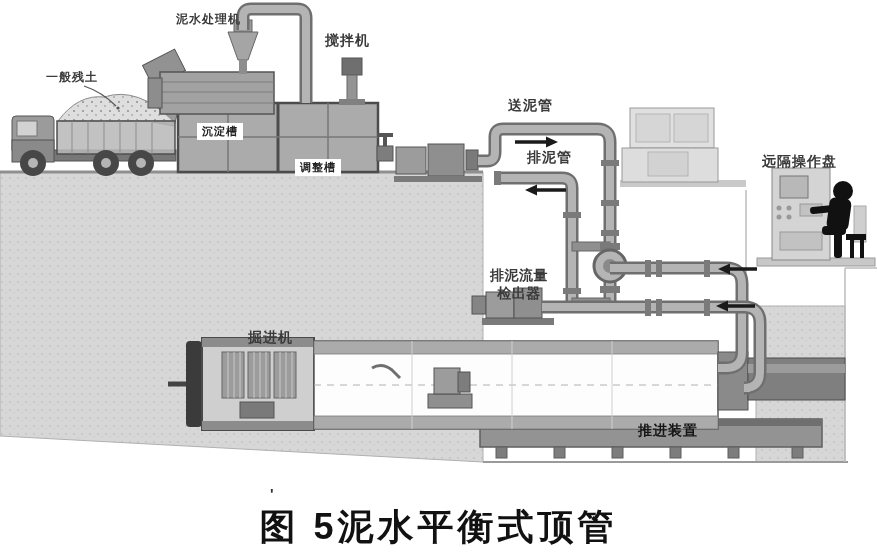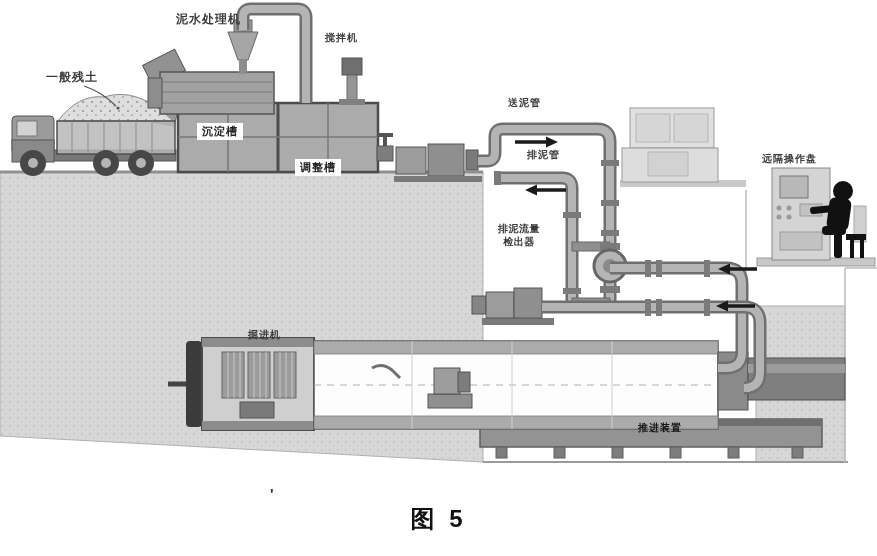--- a/index.html
+++ b/index.html
@@ -2,33 +2,33 @@
 <html><head>
 <meta charset="utf-8">
 <style>
   html,body{margin:0;padding:0;background:#fff;}
   #fig{
     position:relative;width:877px;height:556px;background:#ffffff;overflow:hidden;
     font-family:"Liberation Sans","DejaVu Sans",sans-serif;
   }
   #art{position:absolute;left:0;top:0;}
   .lbl{
-    position:absolute;color:#3a3a3a;font-weight:700;font-size:10px;
+    position:absolute;color:#3a3a3a;font-weight:700;font-size:14px;
     letter-spacing:1px;white-space:nowrap;line-height:1.3;
   }
   .chip{
     position:absolute;background:#ffffff;color:#222;font-weight:700;font-size:11px;
     padding:1px 5px;letter-spacing:1px;white-space:nowrap;
   }
   .lbl-dark{color:#161616;}
-  .lbl-2line{text-align:center;letter-spacing:0.5px;}
+  .lbl-2line{text-align:center;letter-spacing:0.5px;margin-top:44px;}
   #caption{
     position:absolute;left:0;top:503px;width:100%;display:flex;
     justify-content:center;align-items:baseline;
-    font-size:24px;font-weight:700;color:#111;letter-spacing:4px;
+    font-size:36px;font-weight:700;color:#111;letter-spacing:4px;
   }
   #stray{position:absolute;left:270px;top:485px;font-size:15px;color:#333;font-weight:700;}
 </style>
 </head>
 <body>
 
 <div id="fig">
 
 <svg id="art" width="877" height="556" viewBox="0 0 877 556">
   <defs>
@@ -299,15 +299,16 @@
   <div>检出器</div>
 </div>
 <div class="lbl" style="left:762px;top:152px;">远隔操作盘</div>
 <div class="lbl" style="left:248px;top:328px;">掘进机</div>
 <div class="lbl lbl-dark" style="left:638px;top:421px;">推进装置</div>
 
 <span id="stray">'</span>
 
 <div id="caption">
   <span>图 5</span>
+  <span>泥水平衡式顶管</span>
 </div>
 
 </div>
 
 </body></html>

